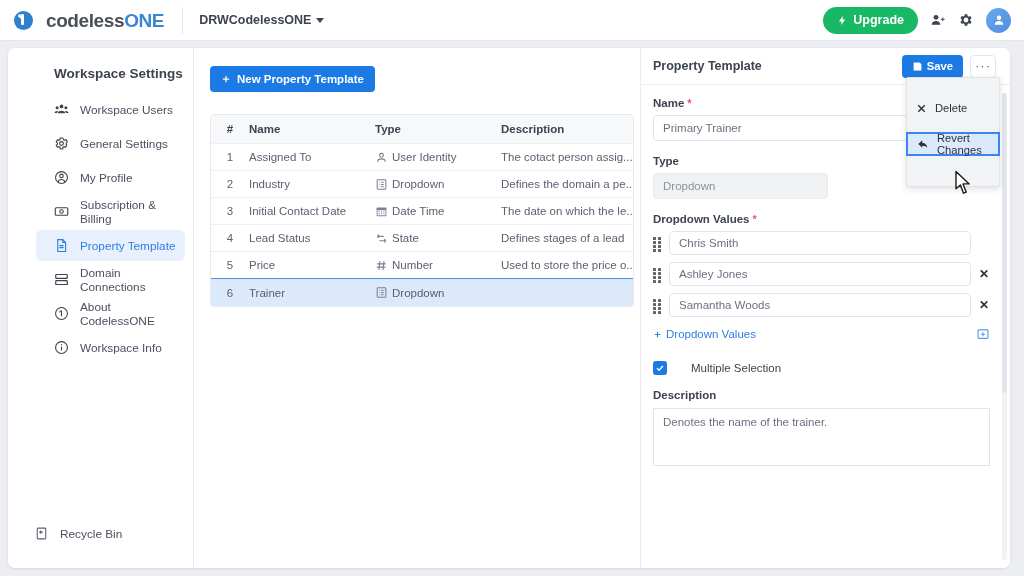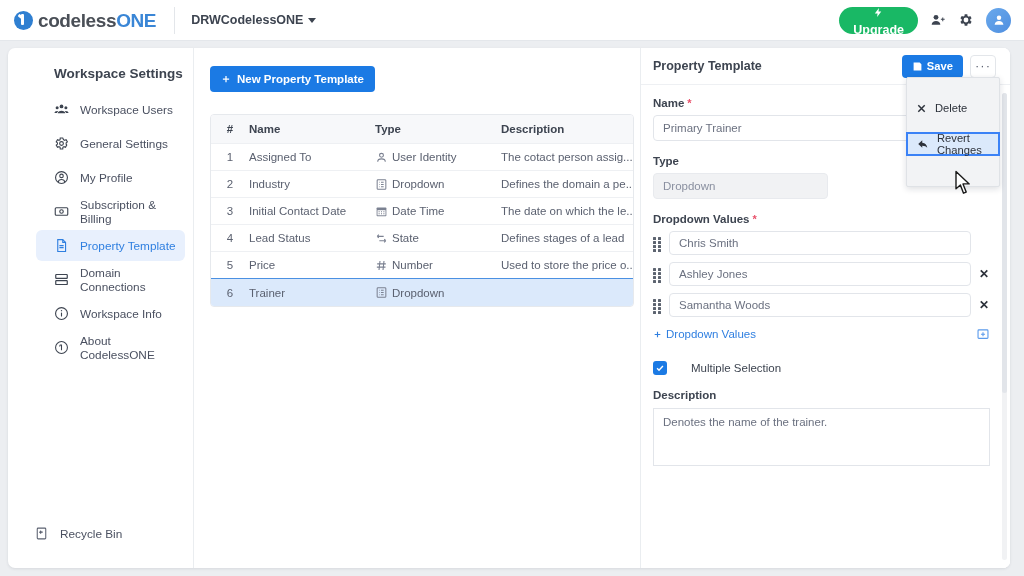--- a/index.html
+++ b/index.html
@@ -10,21 +10,21 @@
     overflow: hidden;
   }
   .app { position: relative; width: 1024px; height: 576px; background: #eceef1; }
 
   
   .topbar {
     position: absolute; left: 0; top: 0; width: 1024px; height: 41px;
     background: #ffffff; display: flex; align-items: center;
     border-bottom: 1px solid #e4e7eb;
   }
-  .logo-wrap { display: flex; align-items: center; padding-left: 14px; gap: 5px; }
+  .logo-wrap { display: flex; align-items: center; padding-left: 14px; gap: 13px; }
   .logo-mark {
     width: 19px; height: 19px; border-radius: 50%;
     background: #2f7fd1; position: relative; flex: none;
   }
   .logo-mark::after {
     content: ""; position: absolute; left: 7px; top: 3.5px;
     width: 3px; height: 11px; background: #fff; border-radius: 1px;
   }
   .logo-mark::before {
     content: ""; position: absolute; left: 4px; top: 4.5px;
@@ -39,21 +39,20 @@
     font-size: 12.5px; color: #3d4450; font-weight: bold; display: flex;
     align-items: center; gap: 5px; cursor: pointer;
   }
   .caret-d { width: 0; height: 0; border-left: 4px solid transparent; border-right: 4px solid transparent; border-top: 5px solid #3d4450; }
   .topbar-right { margin-left: auto; display: flex; align-items: center; gap: 12px; padding-right: 13px; }
   .upgrade-btn {
     background: #19b865; color: #fff; border: none; border-radius: 14px;
     height: 27px; padding: 0 14px; font-size: 12.5px; font-weight: bold;
     display: flex; align-items: center; gap: 5px; cursor: pointer;
     font-family: "Liberation Sans", sans-serif;
-    flex-direction: column;
   }
   .ic { display: inline-flex; align-items: center; justify-content: center; }
   .icon-btn { cursor: pointer; color: #3d4450; }
   .avatar {
     width: 25px; height: 25px; border-radius: 50%;
     background: linear-gradient(135deg,#6aa9ec,#4f8fe0);
     display: flex; align-items: center; justify-content: center; cursor: pointer;
   }
 
   
@@ -272,37 +271,37 @@
           <svg width="15" height="15" viewBox="0 0 24 24" fill="none" stroke="#3d4450" stroke-width="1.9">
               <rect x="2.8" y="4" width="18.4" height="6.2" rx="1"></rect>
               <rect x="2.8" y="13.8" width="18.4" height="6.2" rx="1"></rect>
             </svg>
         </span>
         <span>Domain Connections</span>
       </div>
 
       <div class="sb-item">
         <span class="ic">
+          <svg width="15" height="15" viewBox="0 0 24 24" fill="none" stroke="#3d4450" stroke-width="1.7">
+              <circle cx="12" cy="12" r="9.5"></circle>
+              <path d="M12 7.6v8.8M12 7.6c-2 0-3 1.2-3 2.6"></path>
+            </svg>
+        </span>
+        <span>About CodelessONE</span>
+      </div>
+
+      <div class="sb-item">
+        <span class="ic">
           <svg width="15" height="15" viewBox="0 0 24 24" fill="none" stroke="#3d4450" stroke-width="1.8">
               <circle cx="12" cy="12" r="9.5"></circle>
               <path d="M12 10.6v6.2"></path>
               <circle cx="12" cy="7.4" r="1.1" fill="#3d4450" stroke="none"></circle>
             </svg>
         </span>
         <span>Workspace Info</span>
-      </div>
-
-      <div class="sb-item">
-        <span class="ic">
-          <svg width="15" height="15" viewBox="0 0 24 24" fill="none" stroke="#3d4450" stroke-width="1.7">
-              <circle cx="12" cy="12" r="9.5"></circle>
-              <path d="M12 7.6v8.8M12 7.6c-2 0-3 1.2-3 2.6"></path>
-            </svg>
-        </span>
-        <span>About CodelessONE</span>
       </div>
 
       <div class="sb-bottom">
         <div class="sb-item">
           <span class="ic">
             <svg width="15" height="15" viewBox="0 0 24 24" fill="none" stroke="#5b6170" stroke-width="1.7">
                 <rect x="5.2" y="3.4" width="13.6" height="17.2" rx="1.4"></rect>
                 <path d="M14 9.8H9.4M11.4 7.6L9.2 9.8l2.2 2.2"></path>
               </svg>
           </span>

